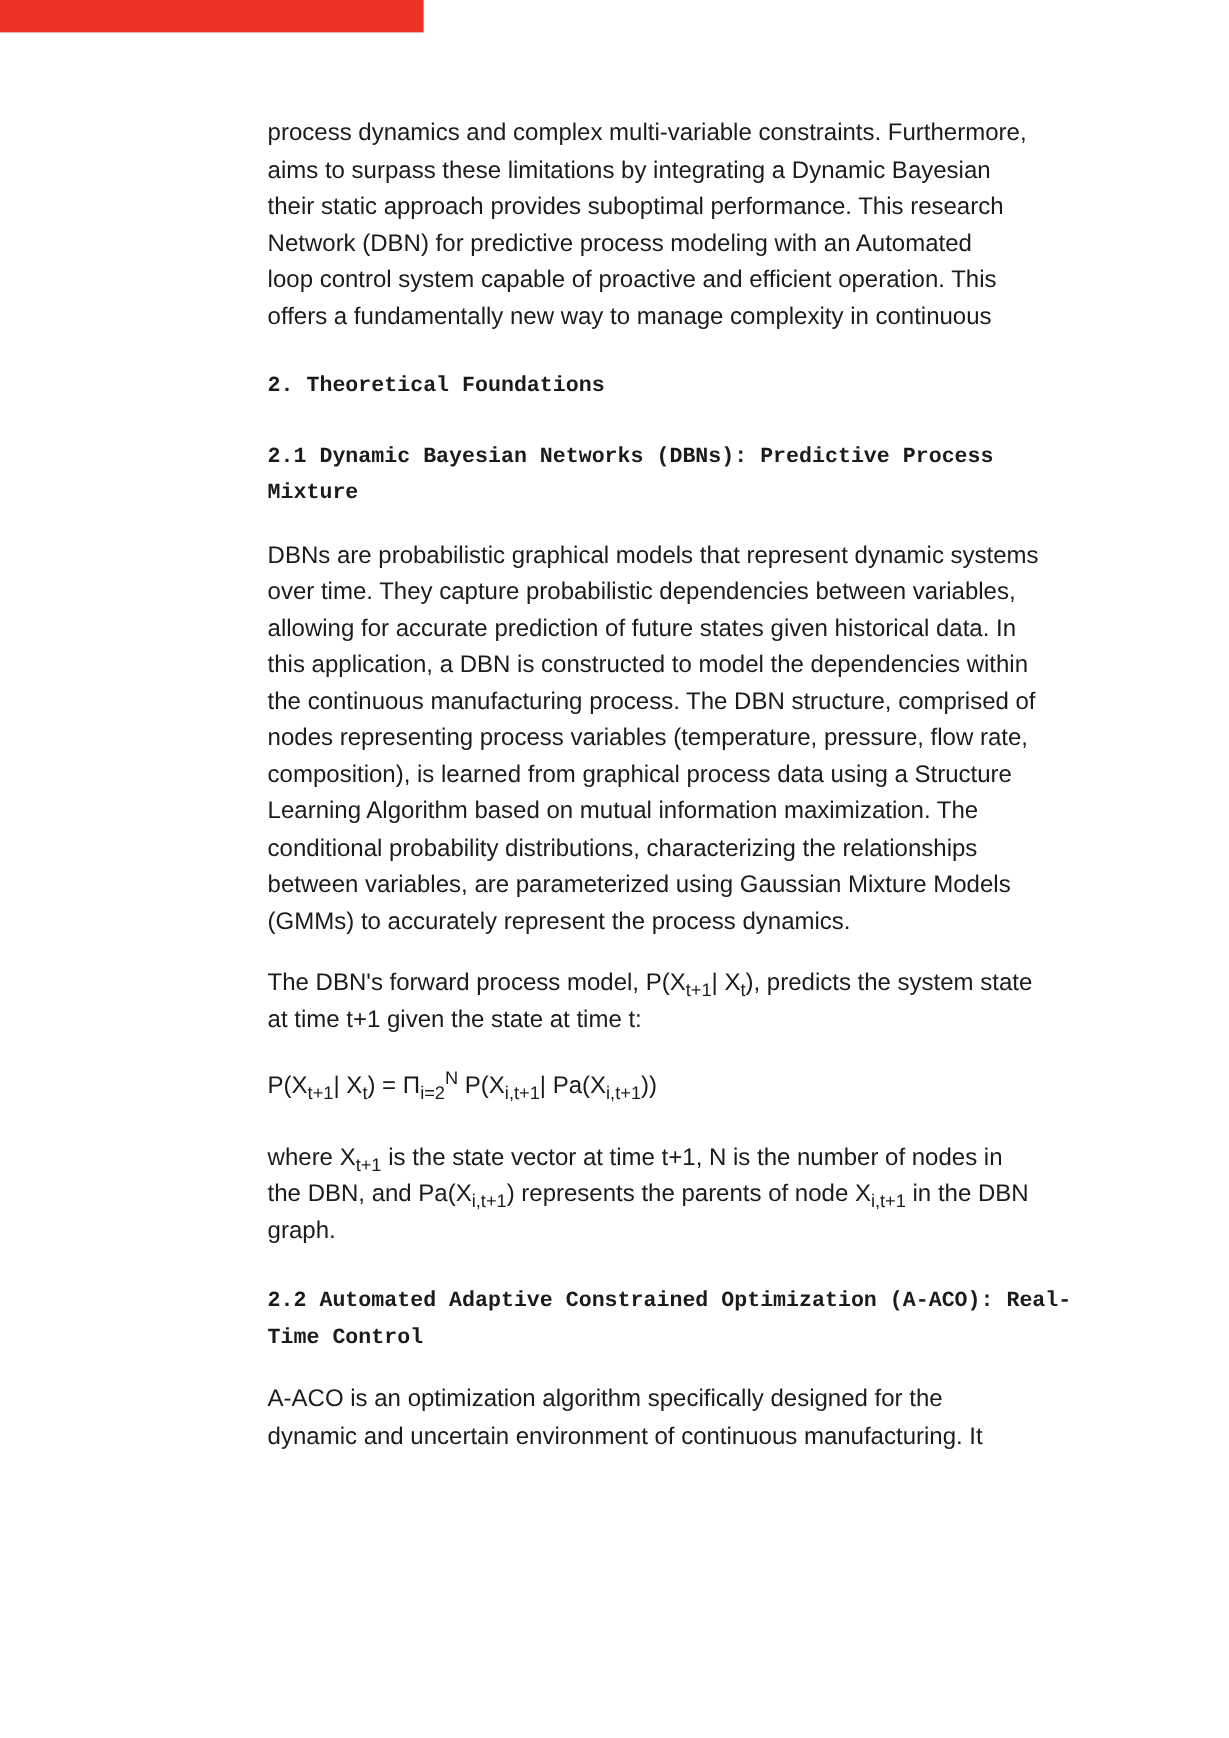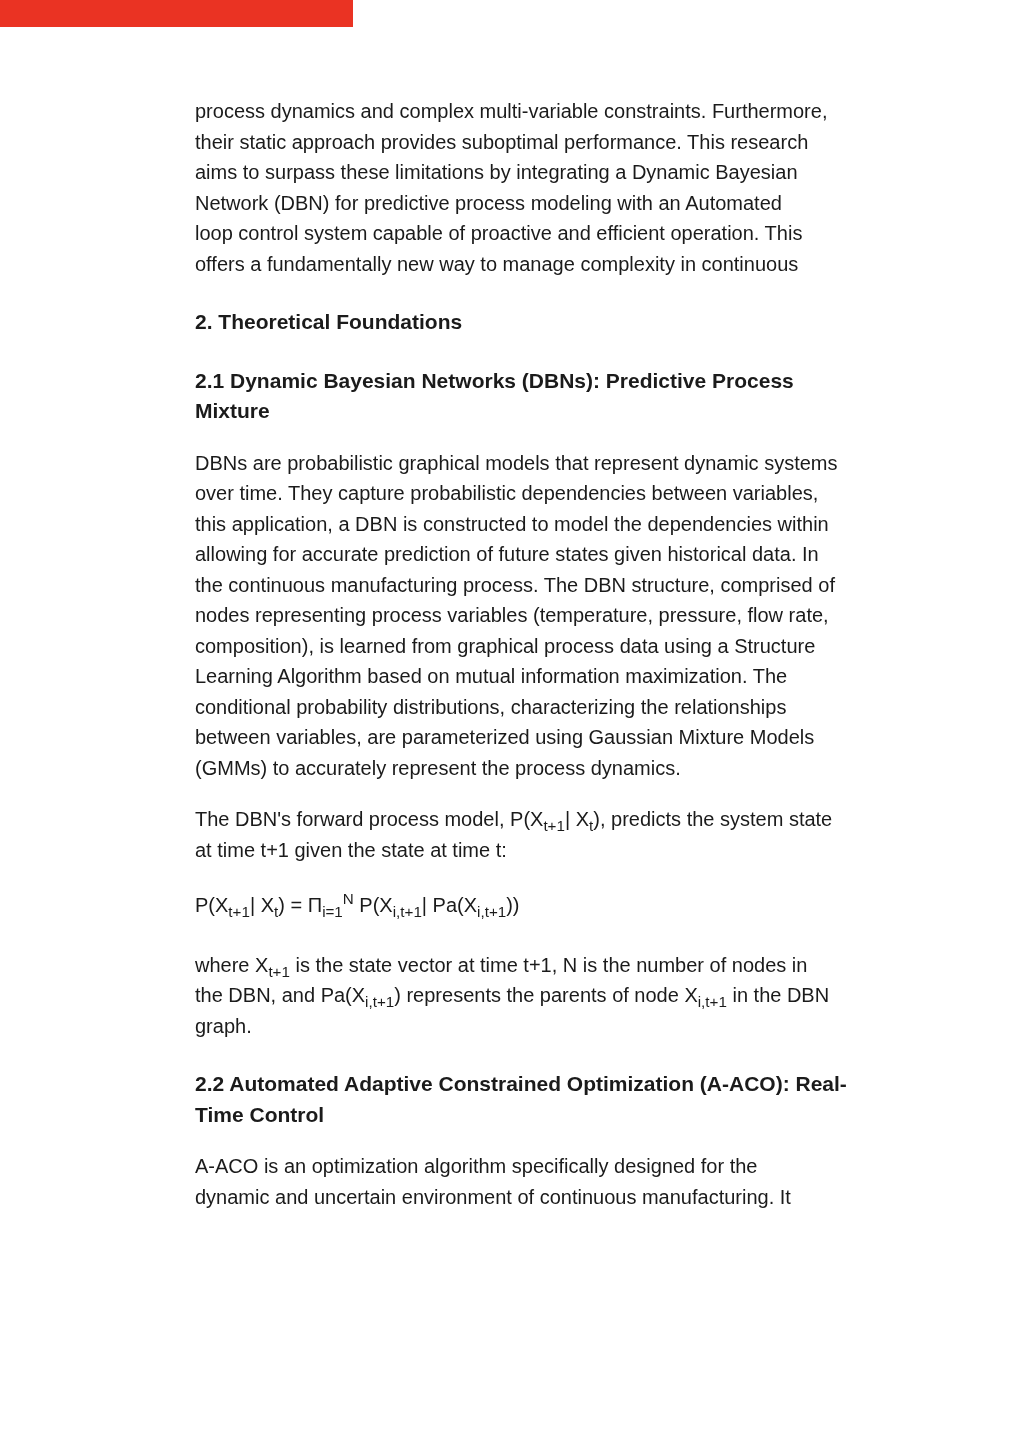--- a/index.html
+++ b/index.html
@@ -19,30 +19,31 @@
   #article {
     position: absolute;
     top: 96px;
     left: 195px;
     width: 660px;
     color: #1b1b1b;
   }
   .block { margin: 0 0 21px 0; }
   .block.h2, .block.h3 {
     font-weight: bold;
-    font-size: 21px;
+    font-size: 18px;
     line-height: 30.5px;
     padding-top: 7px;
+    font-family: Liberation Mono, monospace;
   }
   .block.p, .block.formula {
     font-size: 20px;
     line-height: 30.5px;
   }
   .block.formula { padding: 4px 0 8px 0; }
-  .line { white-space: pre; }
+  .line { white-space: pre; margin-left: 28px; }
   .sub {
     font-size: 0.76em;
     position: relative;
     top: 0.33em;
     line-height: 0;
   }
   .sup {
     font-size: 0.76em;
     position: relative;
     top: -0.55em;
@@ -51,52 +52,52 @@
 </style>
 </head>
 <body style="background: rgb(255, 255, 255);">
 
 <div id="progress-bar" style="background: rgb(234, 51, 35); width: 353px; height: 27px;"></div>
 
 <div id="article" style="color: rgb(27, 27, 27);">
   <div>
       <div class="block p">
         <div class="line"><span>process dynamics and complex multi-variable constraints. Furthermore,</span></div>
+        <div class="line"><span>aims to surpass these limitations by integrating a Dynamic Bayesian</span></div>
         <div class="line"><span>their static approach provides suboptimal performance. This research</span></div>
-        <div class="line"><span>aims to surpass these limitations by integrating a Dynamic Bayesian</span></div>
         <div class="line"><span>Network (DBN) for predictive process modeling with an Automated</span></div>
         <div class="line"><span>loop control system capable of proactive and efficient operation. This</span></div>
         <div class="line"><span>offers a fundamentally new way to manage complexity in continuous</span></div>
       </div>
       <div class="block h2">
         <div class="line"><span>2. Theoretical Foundations</span></div>
       </div>
       <div class="block h3">
         <div class="line"><span>2.1 Dynamic Bayesian Networks (DBNs): Predictive Process</span></div>
         <div class="line"><span>Mixture</span></div>
       </div>
       <div class="block p">
         <div class="line"><span>DBNs are probabilistic graphical models that represent dynamic systems</span></div>
         <div class="line"><span>over time. They capture probabilistic dependencies between variables,</span></div>
+        <div class="line"><span>allowing for accurate prediction of future states given historical data. In</span></div>
         <div class="line"><span>this application, a DBN is constructed to model the dependencies within</span></div>
-        <div class="line"><span>allowing for accurate prediction of future states given historical data. In</span></div>
         <div class="line"><span>the continuous manufacturing process. The DBN structure, comprised of</span></div>
         <div class="line"><span>nodes representing process variables (temperature, pressure, flow rate,</span></div>
         <div class="line"><span>composition), is learned from graphical process data using a Structure</span></div>
         <div class="line"><span>Learning Algorithm based on mutual information maximization. The</span></div>
         <div class="line"><span>conditional probability distributions, characterizing the relationships</span></div>
         <div class="line"><span>between variables, are parameterized using Gaussian Mixture Models</span></div>
         <div class="line"><span>(GMMs) to accurately represent the process dynamics.</span></div>
       </div>
       <div class="block p">
         <div class="line"><span>The DBN's forward process model, P(X</span><span class="sub">t+1</span><span>| X</span><span class="sub">t</span><span>), predicts the system state</span></div>
         <div class="line"><span>at time t+1 given the state at time t:</span></div>
       </div>
       <div class="block formula">
-        <div class="line"><span>P(X</span><span class="sub">t+1</span><span>| X</span><span class="sub">t</span><span>) = Π</span><span class="sub">i=1</span><span class="sup">N</span><span> P(X</span><span class="sub">i,t+1</span><span>| Pa(X</span><span class="sub">i,t+1</span><span>))</span></div>
+        <div class="line"><span>P(X</span><span class="sub">t+1</span><span>| X</span><span class="sub">t</span><span>) = Π</span><span class="sub">i=2</span><span class="sup">N</span><span> P(X</span><span class="sub">i,t+1</span><span>| Pa(X</span><span class="sub">i,t+1</span><span>))</span></div>
       </div>
       <div class="block p">
         <div class="line"><span>where X</span><span class="sub">t+1</span><span> is the state vector at time t+1, N is the number of nodes in</span></div>
         <div class="line"><span>the DBN, and Pa(X</span><span class="sub">i,t+1</span><span>) represents the parents of node X</span><span class="sub">i,t+1</span><span> in the DBN</span></div>
         <div class="line"><span>graph.</span></div>
       </div>
       <div class="block h3">
         <div class="line"><span>2.2 Automated Adaptive Constrained Optimization (A-ACO): Real-</span></div>
         <div class="line"><span>Time Control</span></div>
       </div>

